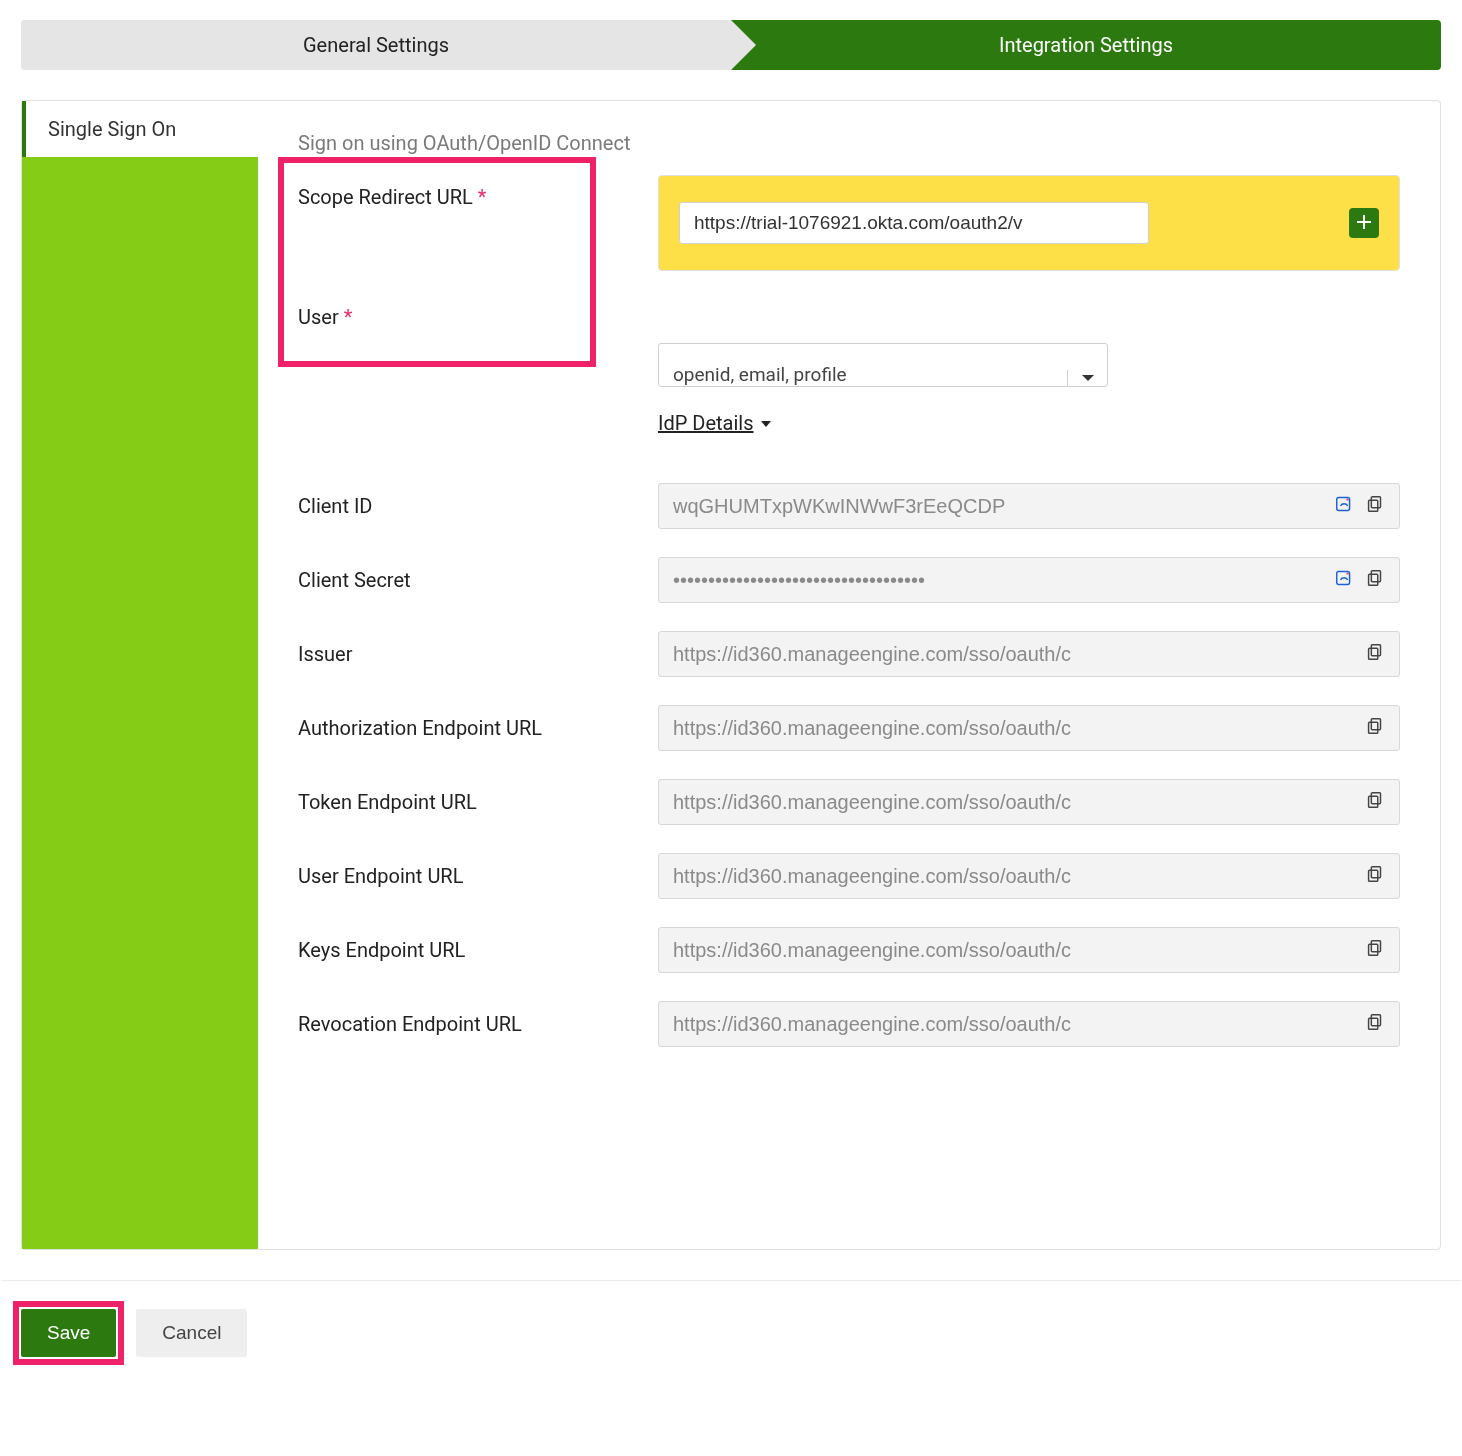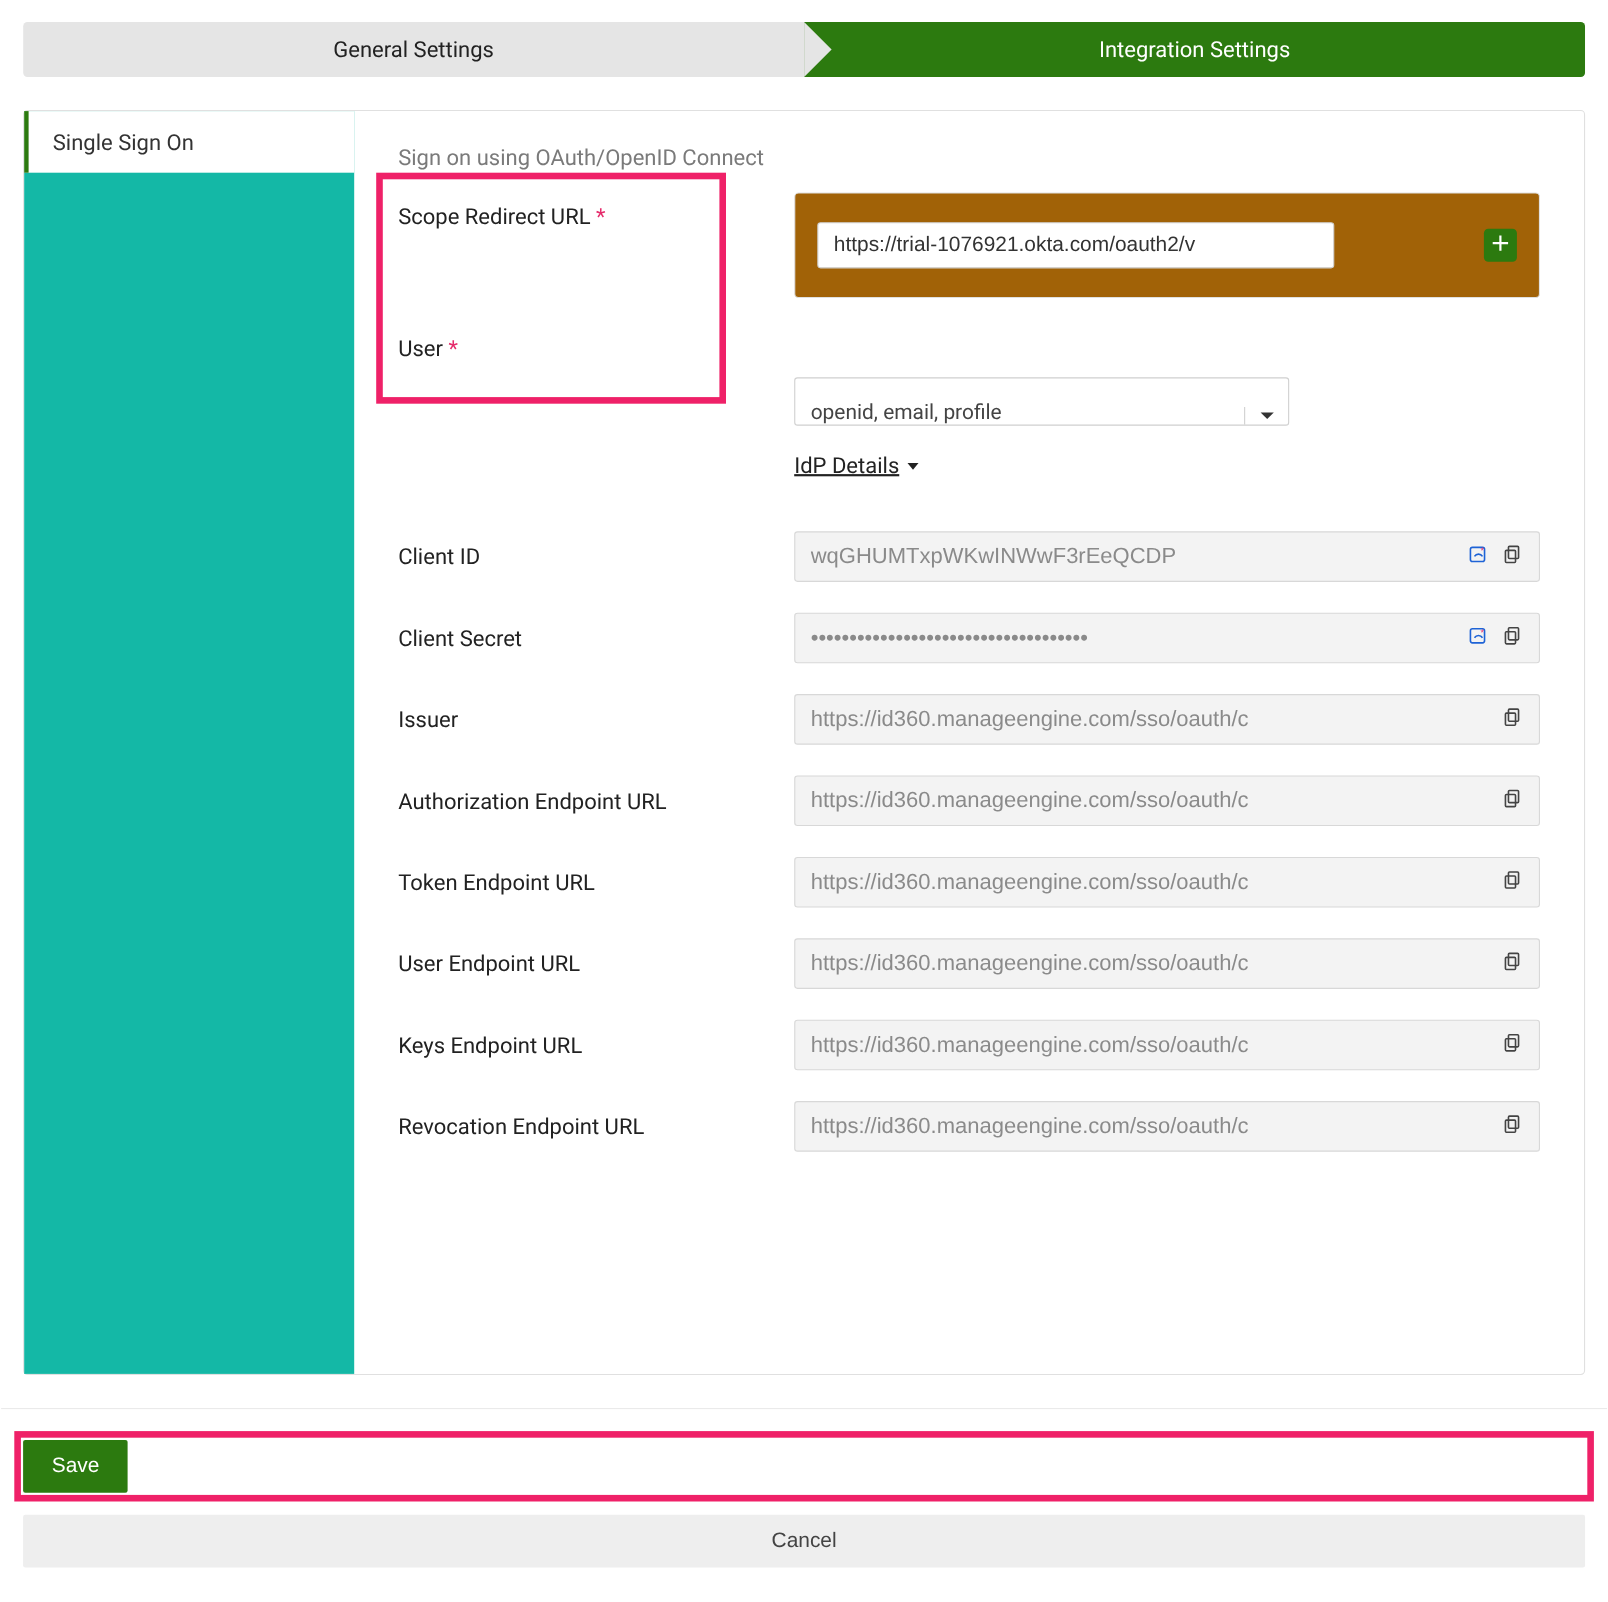--- a/index.html
+++ b/index.html
@@ -42,21 +42,21 @@
       z-index: 2;
     }
 
     
     .panel {
       display: flex;
       border: 1px solid #e0e0e0;
       border-radius: 4px;
       min-height: 1150px;
     }
-    .sidebar { width: 300px; background: #14b8a6; }
+    .sidebar { width: 236px; background: #84cc16; }
     .sidebar-item {
       padding: 16px 22px;
       background: #fff;
       border-left: 4px solid #2c7a0f;
       font-size: 20px;
       cursor: pointer;
     }
     .content { flex: 1; padding: 30px 40px; }
     .content-desc { color: #7a7a7a; font-size: 20px; margin-bottom: 20px; }
 
@@ -80,21 +80,21 @@
       width: 360px;
       padding-top: 10px;
       font-size: 20px;
       color: #222;
     }
     .req { color: #e52b6b; }
     .row .field { flex: 1; }
 
     
     .url-wrap {
-      background: #a16207;
+      background: #fde047;
       border: 1px solid #e0e0e0;
       border-radius: 4px;
       padding: 26px 20px;
       display: flex;
       align-items: center;
       gap: 40px;
     }
     .url-wrap input {
       flex: 1;
       max-width: 470px;
@@ -194,21 +194,21 @@
     }
     .ro-field .icon-btn svg { width: 22px; height: 22px; }
 
     
     .footer-divider { border-top: 1px solid #eaeaea; margin: 30px -20px 0; }
     .footer {
       position: relative;
       margin-top: 28px;
       display: flex;
       gap: 20px;
-      flex-direction: column;
+      align-items: center;
     }
     .save-wrap { position: relative; display: inline-block; }
     .save-wrap .hl {
       position: absolute;
       left: -8px; top: -8px; right: -8px; bottom: -8px;
       border: 6px solid #ef2168;
       pointer-events: none;
     }
     .btn {
       height: 48px;

